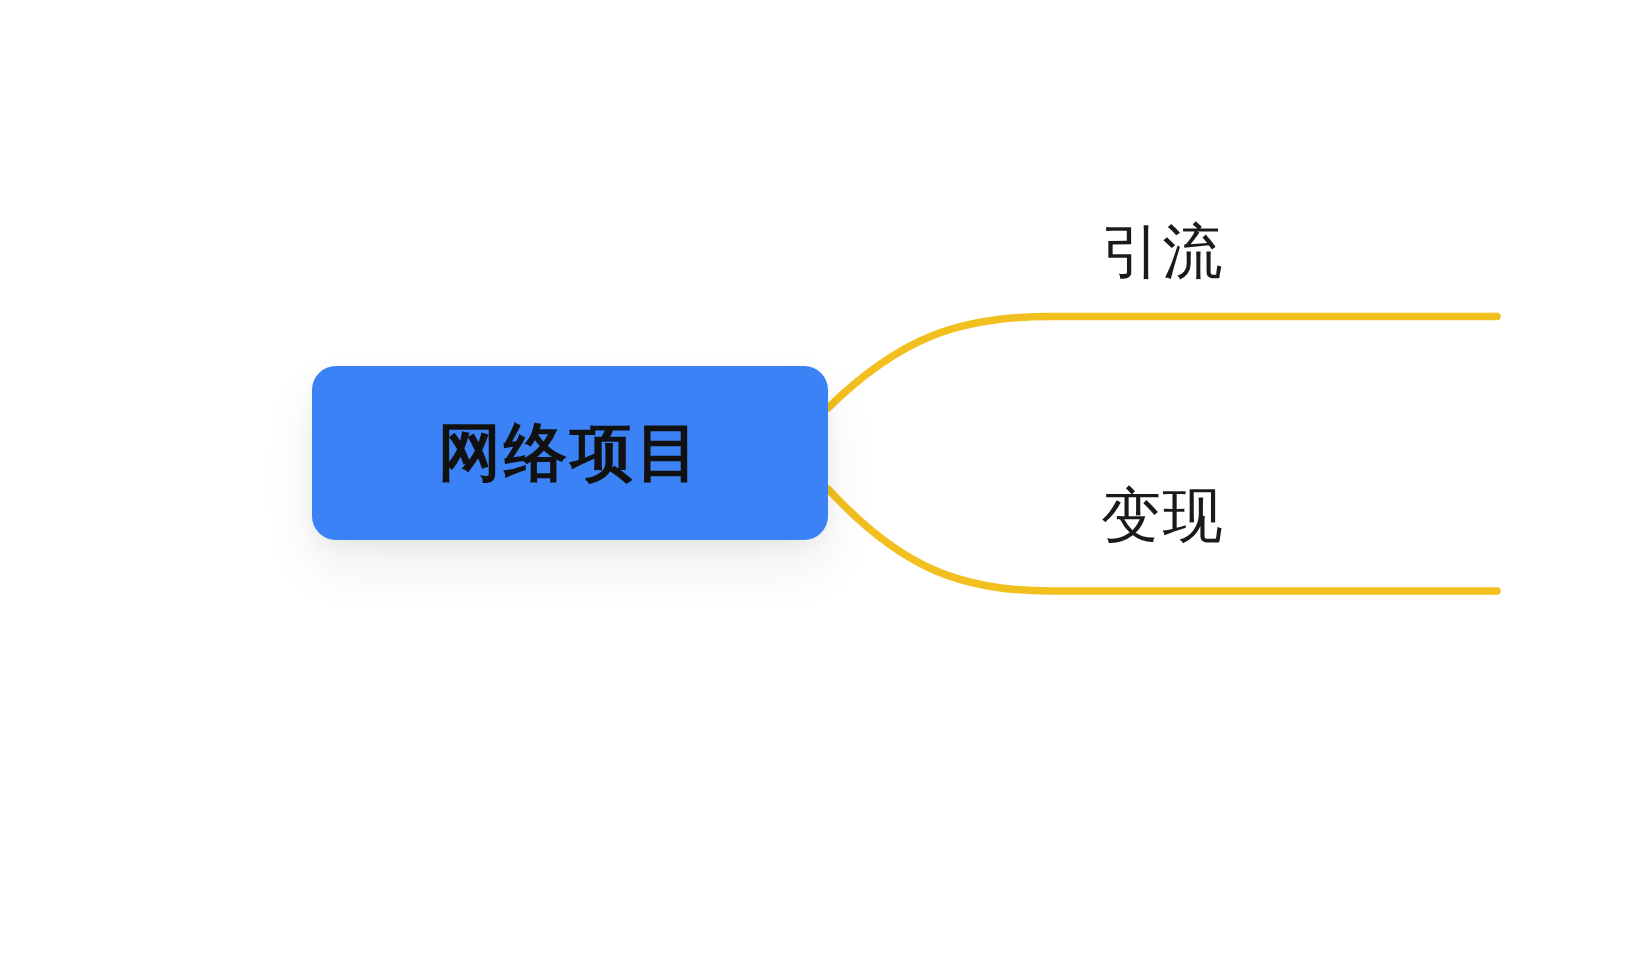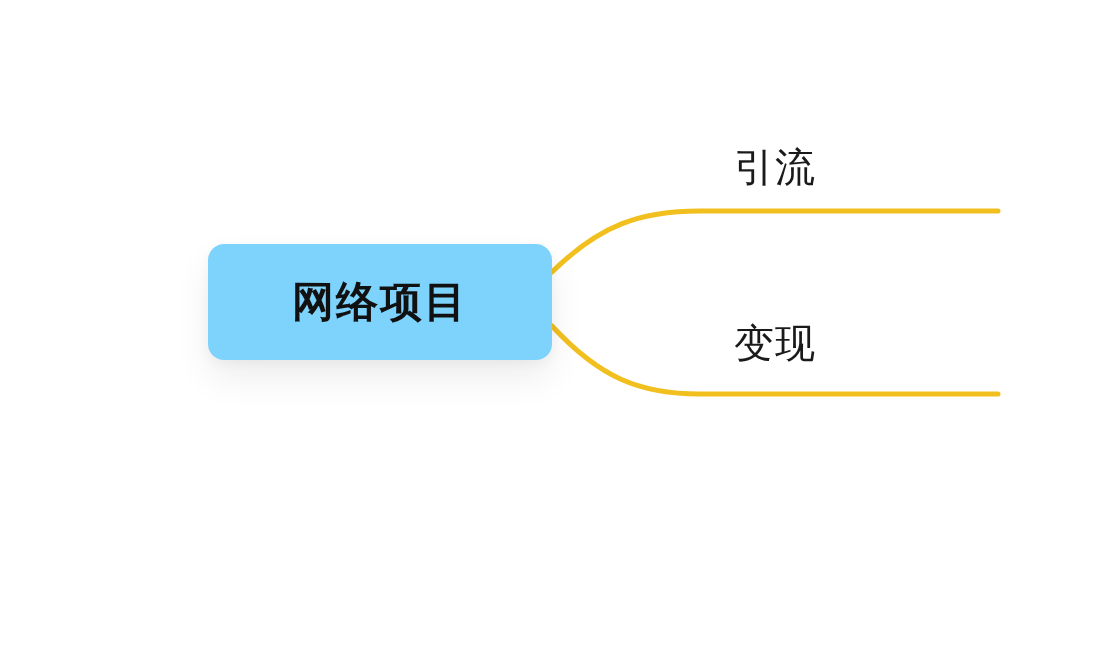--- a/index.html
+++ b/index.html
@@ -1,19 +1,19 @@
 <!DOCTYPE html>
 <html><head>
   <meta charset="utf-8">
   <style>
     html, body { margin:0; padding:0; background:#ffffff; }
     body { width:1096px; height:651px; position:relative; overflow:hidden;
            font-family: "DejaVu Sans", "Liberation Sans", sans-serif; }
     .root-node { position:absolute; left:208px; top:244px; width:344px; height:116px;
-                 background:#7dd3fc; border-radius:16px;
+                 background:#3b82f6; border-radius:16px;
                  box-shadow: 0 18px 36px rgba(0,0,0,0.07), 0 4px 12px rgba(0,0,0,0.04);
                  display:flex; align-items:center; justify-content:center;font-family:Liberation Mono, monospace; }
     .root-label { font-size:42px; font-weight:bold; color:#111111; letter-spacing:2px; }
     .branch-label { position:absolute; font-size:40px; color:#1a1a1a; letter-spacing:1px; }
     svg.connectors { position:absolute; left:0; top:0; }
   </style>
 </head>
 <body>
 
 <svg class="connectors" width="1096" height="651">

